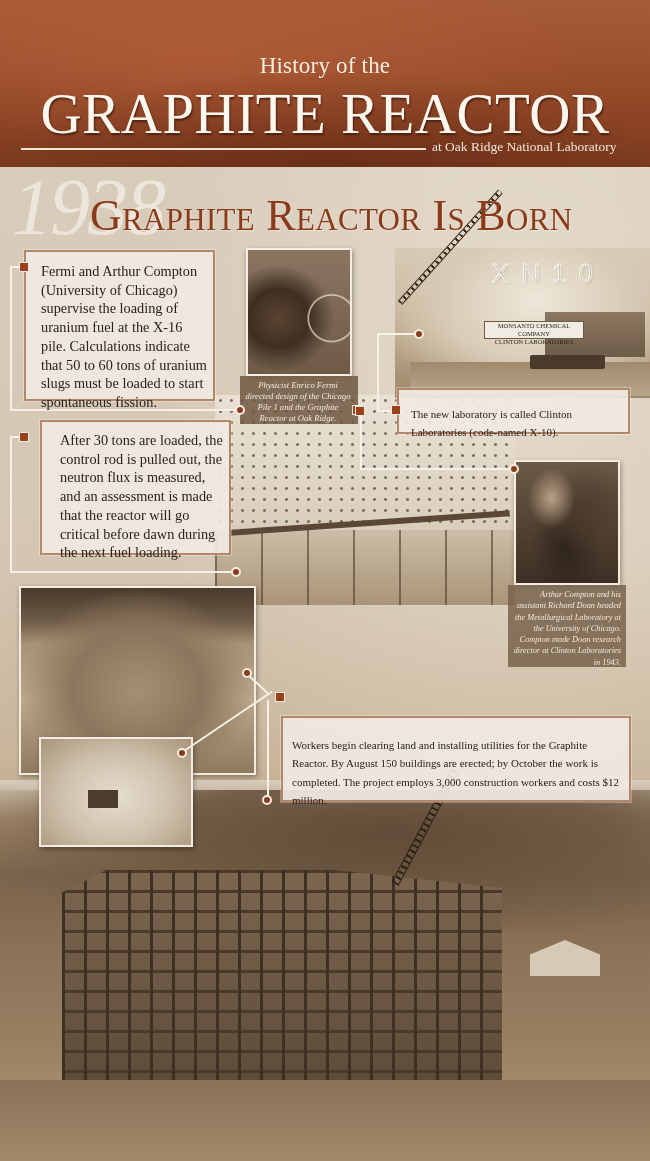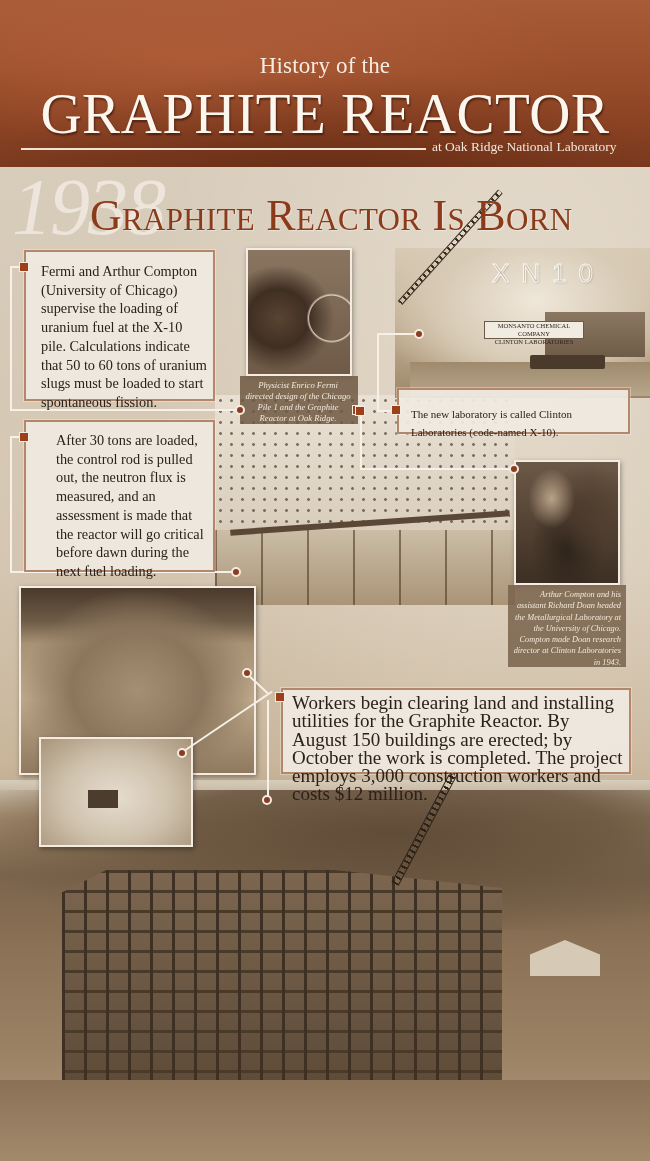--- a/index.html
+++ b/index.html
@@ -195,23 +195,23 @@
 
   
   .textbox {
     background: rgba(240,234,225,0.93);
     border: 2px solid #b5876a;
     box-shadow: 0 0 0 1px rgba(255,255,255,0.3);
     color: #2b211a;
     font-size: 14.3px; line-height: 18.7px;
   }
   #box-1 { left: 24px; top: 250px; width: 191px; height: 151px; padding: 10px 6px 6px 15px; }
-  #box-2 { left: 24px; top: 420px; width: 191px; height: 152px; padding: 9px 6px 6px 30px; }
+  #box-2 { left: 40px; top: 420px; width: 191px; height: 135px; padding: 9px 6px 6px 18px; }
   #box-3 { left: 397px; top: 388px; width: 233px; height: 46px; padding: 15px 6px 4px 12px; font-size: 11px; line-height: 18px; }
-  #box-4 { left: 281px; top: 688px; width: 350px; height: 86px; padding: 4px 6px 4px 9px; font-size: 19px; line-height: 18.3px; }
+  #box-4 { left: 281px; top: 716px; width: 350px; height: 86px; padding: 18px 6px 4px 9px; font-size: 11px; line-height: 18.3px; }
 
   
   .line { background: #f6f0e6; }
   .square { width: 10px; height: 10px; background: #9c3f1b; border: 1.5px solid #f4ece0; }
   .dot { width: 10px; height: 10px; border-radius: 50%; background: #8c3c1f; border: 2px solid #f4ece0; }
 </style>
 </head>
 <body>
 
 <div id="header" class="abs">
@@ -284,21 +284,21 @@
 
 <div class="abs line" style="left:267px;top:700px;width:2px;height:100px;"></div>
 <div class="abs dot" style="left:262px;top:795px;"></div>
 <div class="abs line" style="left:246px;top:672px;width:30px;height:2px;transform:rotate(43deg);transform-origin:left center;"></div>
 <div class="abs dot" style="left:242px;top:668px;"></div>
 <div class="abs line" style="left:181px;top:752px;width:110px;height:2px;transform:rotate(-34deg);transform-origin:left center;"></div>
 <div class="abs dot" style="left:177px;top:748px;"></div>
 <div class="abs square" style="left:275px;top:692px;"></div>
 
 <div id="box-1" class="abs textbox">
-  <span>Fermi and Arthur Compton (University of Chicago) supervise the loading of uranium fuel at the X-10 pile. Calculations indicate that 50 to 60 tons of uranium slugs must be loaded to start spontaneous fission.</span>
+  <span>Fermi and Arthur Compton (University of Chicago) supervise the loading of uranium fuel at the X-16 pile. Calculations indicate that 50 to 60 tons of uranium slugs must be loaded to start spontaneous fission.</span>
 </div>
 <div id="box-2" class="abs textbox">
   <span>After 30 tons are loaded, the control rod is pulled out, the neutron flux is measured, and an assessment is made that the reactor will go critical before dawn during the next fuel loading.</span>
 </div>
 <div id="box-3" class="abs textbox">
   <span>The new laboratory is called Clinton Laboratories (code-named X-10).</span>
 </div>
 <div id="box-4" class="abs textbox">
   <span>Workers begin clearing land and installing utilities for the Graphite Reactor. By August 150 buildings are erected; by October the work is completed. The project employs 3,000 construction workers and costs $12 million.</span>
 </div>

